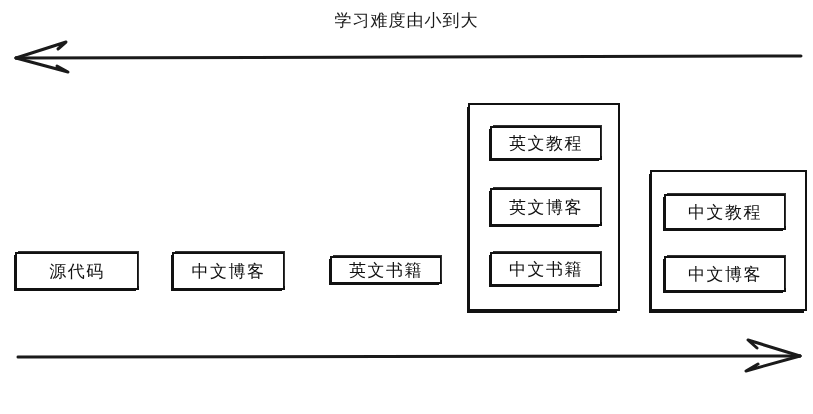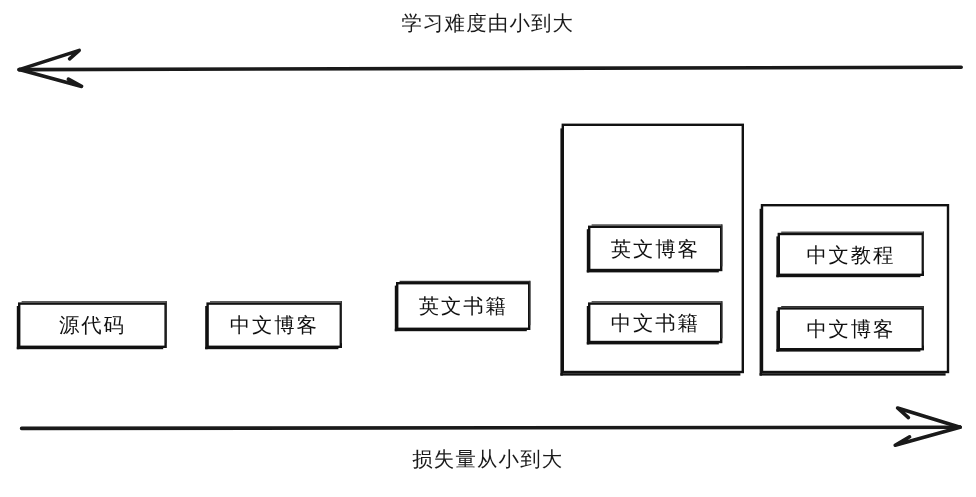--- a/index.html
+++ b/index.html
@@ -112,37 +112,39 @@
   </svg>
 
   <div class="node sketch" style="left:15px; top:252px; width:124px; height:38px;">
     <span>源代码</span>
   </div>
 
   <div class="node sketch" style="left:172px; top:252px; width:113px; height:38px;">
     <span>中文博客</span>
   </div>
 
-  <div class="node sketch" style="left:330px; top:235px; width:112px; height:40px;">
+  <div class="node sketch" style="left:330px; top:256px; width:112px; height:28px;">
     <span>英文书籍</span>
   </div>
 
   <div class="group-box" style="left:468px; top:103px; width:152px; height:208px;">
+    <div class="node sketch" style="left:20px; top:21px; width:112px; height:34px;">
+      <span>英文教程</span>
+    </div>
     <div class="node sketch" style="left:20px; top:83px; width:112px; height:38px;">
       <span>英文博客</span>
     </div>
     <div class="node sketch" style="left:20px; top:147px; width:112px; height:34px;text-align:right;">
       <span>中文书籍</span>
     </div>
   </div>
 
-  <div class="group-box" style="left:634px; top:170px; width:157px; height:141px;font-family:Liberation Serif, serif;">
+  <div class="group-box" style="left:650px; top:170px; width:157px; height:141px;font-family:Liberation Serif, serif;">
     <div class="node sketch" style="left:12px; top:22px; width:122px; height:36px;">
       <span>中文教程</span>
     </div>
     <div class="node sketch" style="left:12px; top:84px; width:122px; height:36px;text-align:center;">
       <span>中文博客</span>
     </div>
   </div>
 
-  <div class="axis-label" id="bottom-label">损失量从小到大</div>
 
 </div>
 
 </body></html>

